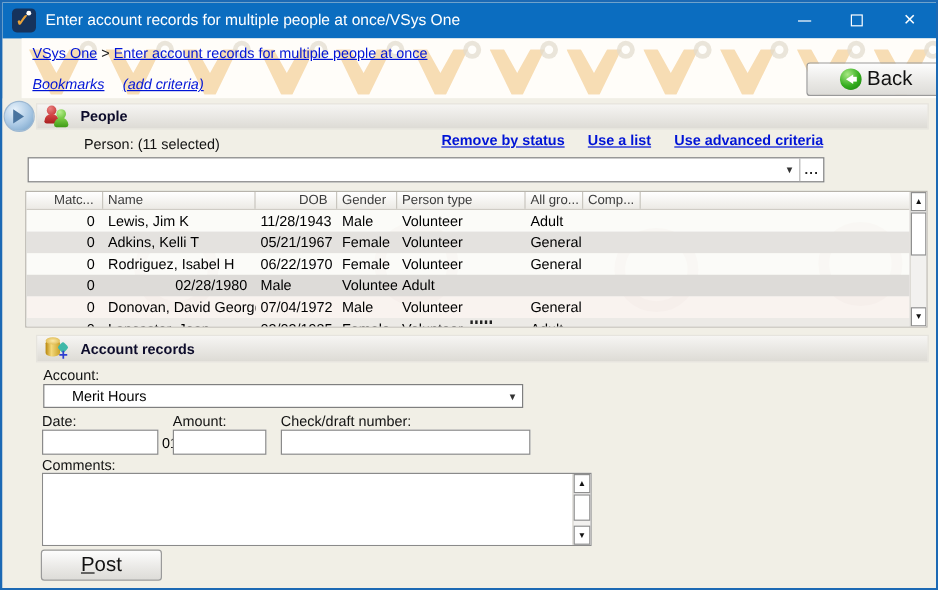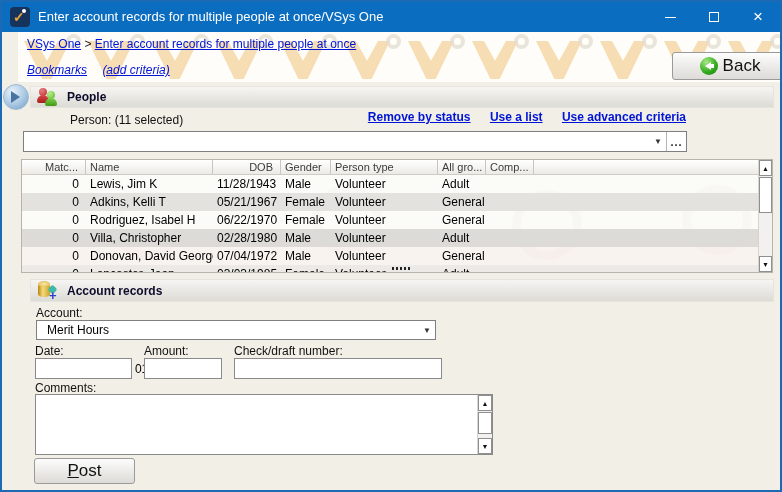--- a/index.html
+++ b/index.html
@@ -261,21 +261,20 @@
           <div class="tc">Rodriguez, Isabel H</div>
           <div class="tc num">06/22/1970</div>
           <div class="tc">Female</div>
           <div class="tc">Volunteer</div>
           <div class="tc">General</div>
           <div class="tc"></div>
             <div class="tc"></div>
         </div>
         <div class="t-row t-grid row-g2">
           <div class="tc num">0</div>
-          <div class="tc">Villa, Christopher</div>
           <div class="tc num">02/28/1980</div>
           <div class="tc">Male</div>
           <div class="tc">Volunteer</div>
           <div class="tc">Adult</div>
           <div class="tc"></div>
             <div class="tc"></div>
         </div>
         <div class="t-row t-grid row-pink">
           <div class="tc num">0</div>
           <div class="tc">Donovan, David George</div>
@@ -319,21 +318,21 @@
         <span class="cyl"></span>
           <span class="cyl-top"></span>
           <span class="acct-gem"></span>
           <span class="acct-plus">+</span>
       </span>
       <span class="section-title">Account records</span>
     </div>
 
     <div class="label" style="position:absolute;left:34px;top:224px;">Account:</div>
     <div class="combo" style="left:34px;top:238px;width:400px;height:20px;">
-      <span style="font-size:12px;padding-left:10px;text-align:center;">Merit Hours</span>
+      <span style="font-size:12px;padding-left:23px;text-align:center;">Merit Hours</span>
       <span style="flex:1;"></span>
       <div class="combo-arrow">▼</div>
     </div>
 
     <div class="label" style="position:absolute;left:33px;top:262px;">Date:</div>
     <div class="label" style="position:absolute;left:142px;top:262px;">Amount:</div>
     <div class="label" style="position:absolute;left:232px;top:262px;">Check/draft number:</div>
 
     <div class="field" style="left:33px;top:276px;width:97px;height:21px;">
       <input style="text-align: right;" value="01/23/2017">

